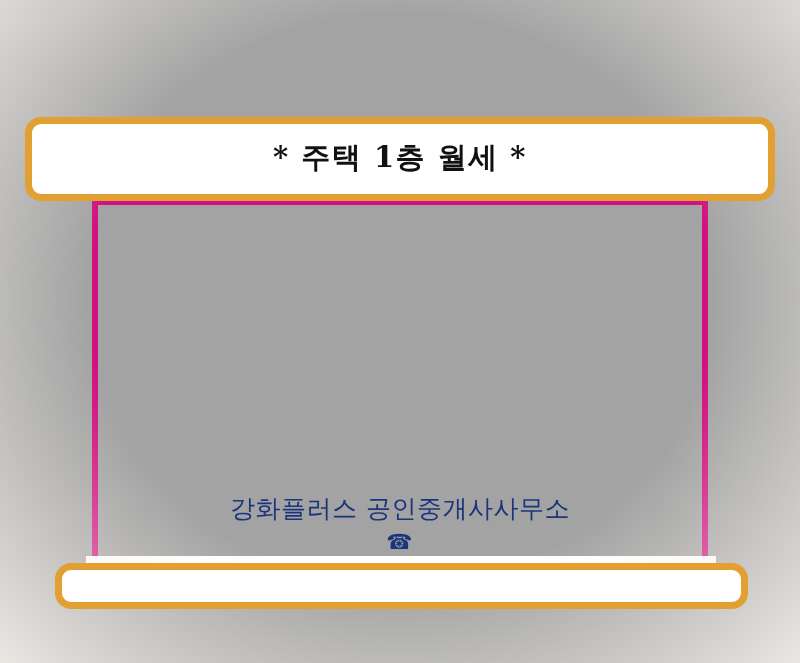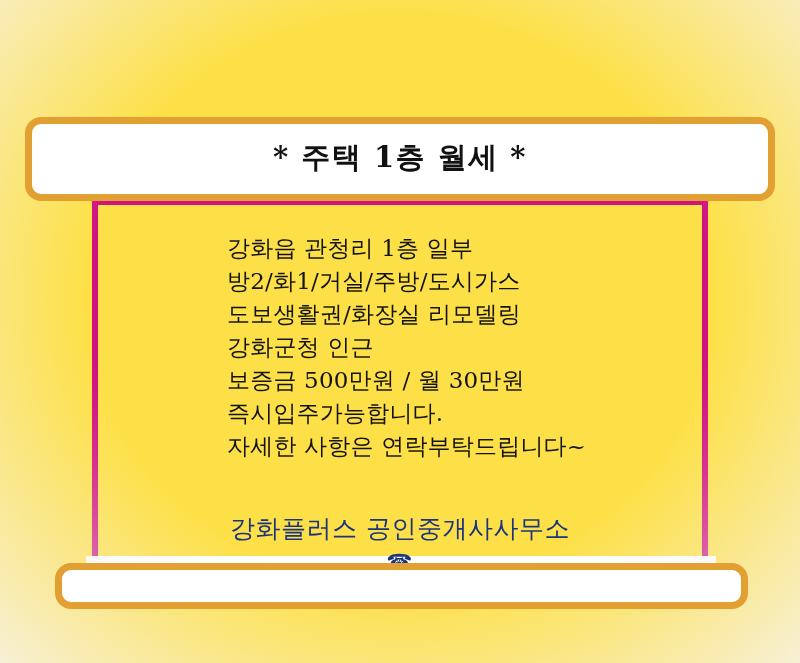--- a/index.html
+++ b/index.html
@@ -11,21 +11,21 @@
     height: 663px;
     background: #ffffff;
     font-family: "DejaVu Sans", sans-serif;
     overflow: hidden;
   }
 
   #flyer {
     position: relative;
     width: 800px;
     height: 663px;
-    background: #fde047;
+    background: #a3a3a3;
   }
 
   
   #paper-texture {
     position: absolute;
     inset: 0;
     background:
       radial-gradient(ellipse at 50% 45%, rgba(255,255,255,0) 55%, rgba(246,243,238,0.85) 100%);
     pointer-events: none;
   }
@@ -121,21 +121,20 @@
     z-index: 2;
     text-align: center;
   }
   #agency-name {
     font-family: "DejaVu Serif", "Liberation Serif", serif;
     font-size: 25px;
     line-height: 33px;
     color: #1b347e;
     letter-spacing: 0.5px;
     white-space: nowrap;
-    margin-top: 20px;
   }
   #phone-row {
     margin-top: 6px;
     font-family: "DejaVu Serif", "Liberation Serif", serif;
     font-size: 24px;
     line-height: 30px;
     color: #1b347e;
     letter-spacing: 1.2px;
     white-space: nowrap;
     display: flex;
@@ -157,29 +156,20 @@
 
 <div id="flyer">
 
   <div id="magenta-frame"></div>
   <div id="magenta-frame-bottom-mask"></div>
 
   <div class="orange-bar" id="orange-bar-top"></div>
 
   <div id="title">* 주택 1층 월세 *</div>
 
-  <div id="body-block">
-    <div class="body-line">강화읍 관청리 1층 일부</div>
-    <div class="body-line">방2/화1/거실/주방/도시가스</div>
-    <div class="body-line">도보생활권/화장실 리모델링</div>
-    <div class="body-line">강화군청 인근</div>
-    <div class="body-line">보증금 500만원 / 월 30만원</div>
-    <div class="body-line">즉시입주가능합니다.</div>
-    <div class="body-line">자세한 사항은 연락부탁드립니다~</div>
-  </div>
 
   <div id="contact-block">
     <div id="agency-name">강화플러스 공인중개사사무소</div>
     <div id="phone-row">
       <span id="phone-icon">☎</span>
     </div>
   </div>
 
   <div class="orange-bar" id="orange-bar-bottom"></div>
 

